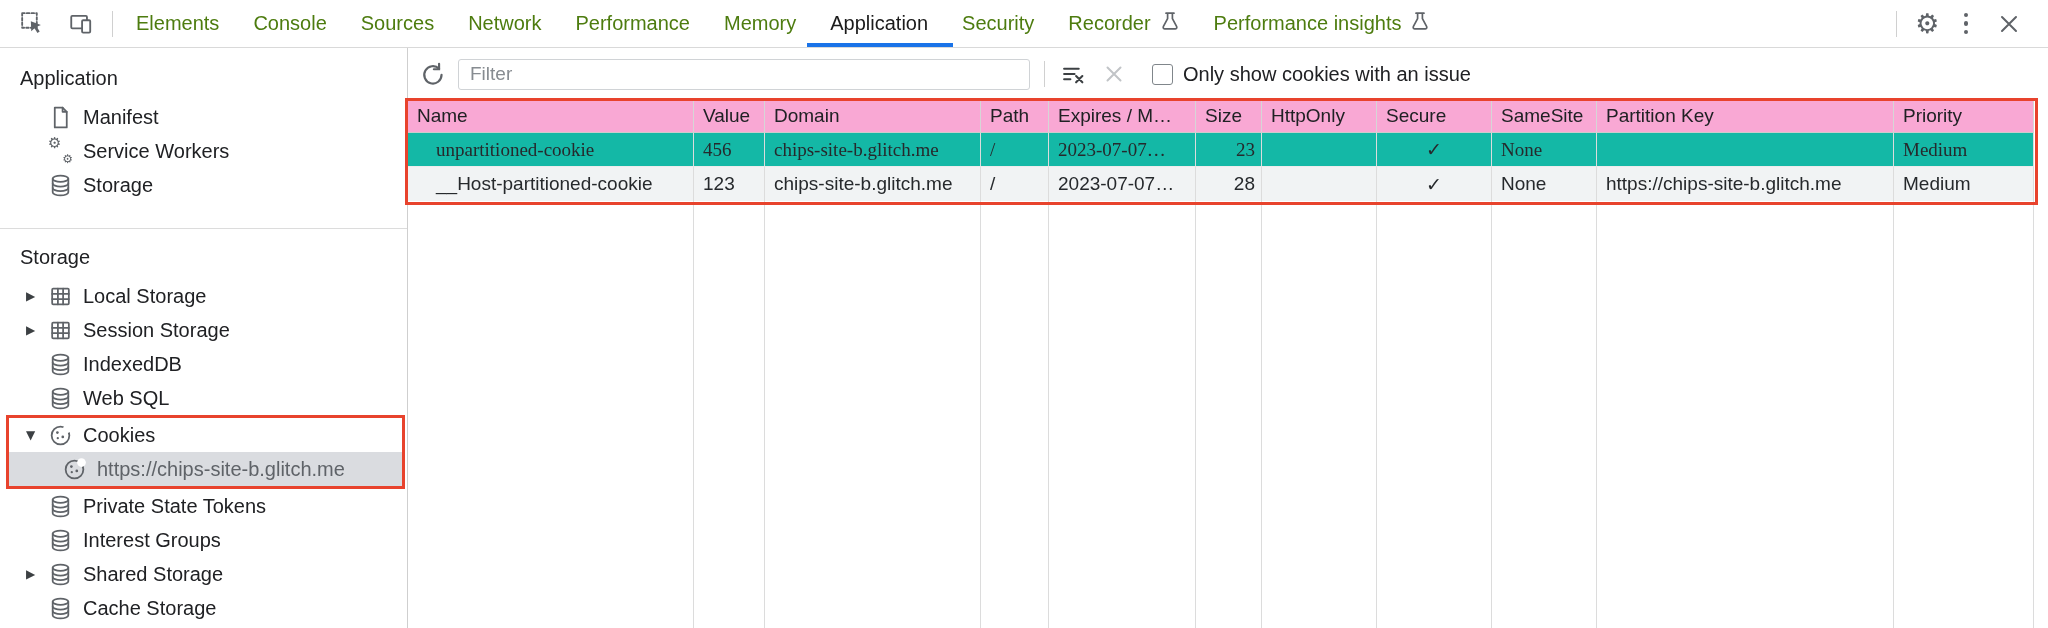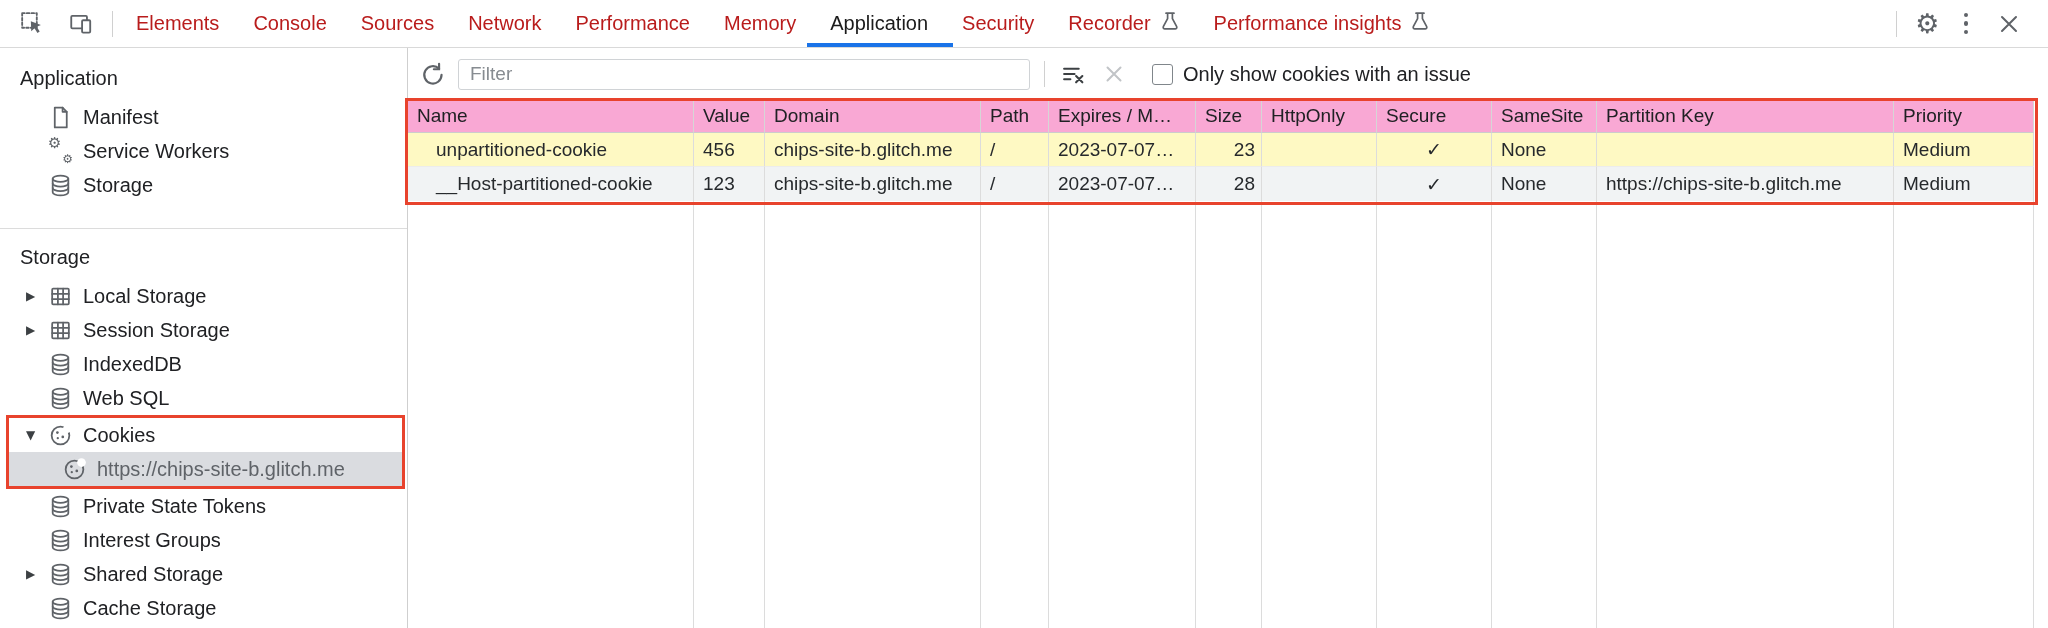--- a/index.html
+++ b/index.html
@@ -9,21 +9,21 @@
   .devtools { width:2048px; height:628px; display:flex; flex-direction:column; background:#fff; }
 
   
   .tabbar { height:48px; flex:0 0 48px; display:flex; align-items:center;
     border-bottom:1px solid #d9d9d9; background:#fff; }
   .tb-left { display:flex; align-items:center; padding-left:16px; gap:14px; }
   .icon-btn { display:flex; align-items:center; justify-content:center; width:34px; height:34px; cursor:pointer; }
   .vdiv { width:1px; height:26px; background:#d0d0d0; }
   .tabs { display:flex; align-items:center; height:48px; margin-left:6px; }
   .tab { height:47px; display:flex; align-items:center; padding:0 17px; font-size:20px;
-    color:#b91c1c; position:relative; cursor:pointer; white-space:nowrap; gap:9px; }
+    color:#4d7c0f; position:relative; cursor:pointer; white-space:nowrap; gap:9px; }
   .tab.sel { color:#1b1b1b; }
   .tab.sel::after { content:""; position:absolute; left:-6px; right:-8px; bottom:0; height:4px; background:#1a73e8; }
   .tb-right { margin-left:auto; display:flex; align-items:center; gap:18px; padding-right:22px; }
   .gear { font-family:"DejaVu Sans",sans-serif; font-size:27px; color:#5f6368; line-height:1; cursor:pointer; }
   .dots { display:flex; flex-direction:column; gap:4px; padding:4px 6px; cursor:pointer; }
   .dots i { width:4.5px; height:4.5px; border-radius:50%; background:#5f6368; }
 
   
   .content { flex:1; display:flex; min-height:0; }
 
@@ -59,21 +59,21 @@
 
   
   .gridwrap { flex:1; position:relative; min-height:0; }
   .cookie-grid { display:grid; height:100%; width:1626px;
     grid-template-columns:286px 71px 216px 68px 147px 66px 115px 115px 105px 297px 140px;
     grid-template-rows:33px 34px 34px 1fr; }
   .hc { display:flex; align-items:center; padding:0 9px; font-size:19px; color:#202124;
     border-right:1px solid #d6d6d6; border-bottom:1px solid #cccccc; background:#f9a8d4; cursor:pointer; white-space:nowrap; overflow:hidden; }
   .rc { display:flex; align-items:center; padding:0 9px; font-size:19px; color:#26292c;
     border-right:1px solid #dcdcdc; white-space:nowrap; overflow:hidden; }
-  .r1 { border-bottom:1px solid #ececec; background:#fef9c3; }
+  .r1 { border-bottom:1px solid #ececec; background:#14b8a6;font-family:Liberation Serif, serif; }
   .r2 { background:#f1f3f4; }
   .rc.c-name { padding-left:28px; }
   .rc.c-size { justify-content:flex-end; padding-right:6px; }
   .rc.c-secure { justify-content:center; }
   .fc { border-right:1px solid #dcdcdc; background:#fff; }
   .table-red { position:absolute; left:-3px; top:-2px; width:1633px; height:107px;
     border:3px solid #e8432d; pointer-events:none; z-index:3; }
 
   svg.oline { fill:none; stroke:#5f6368; stroke-width:1.7; stroke-linecap:round; stroke-linejoin:round; }
 </style>

